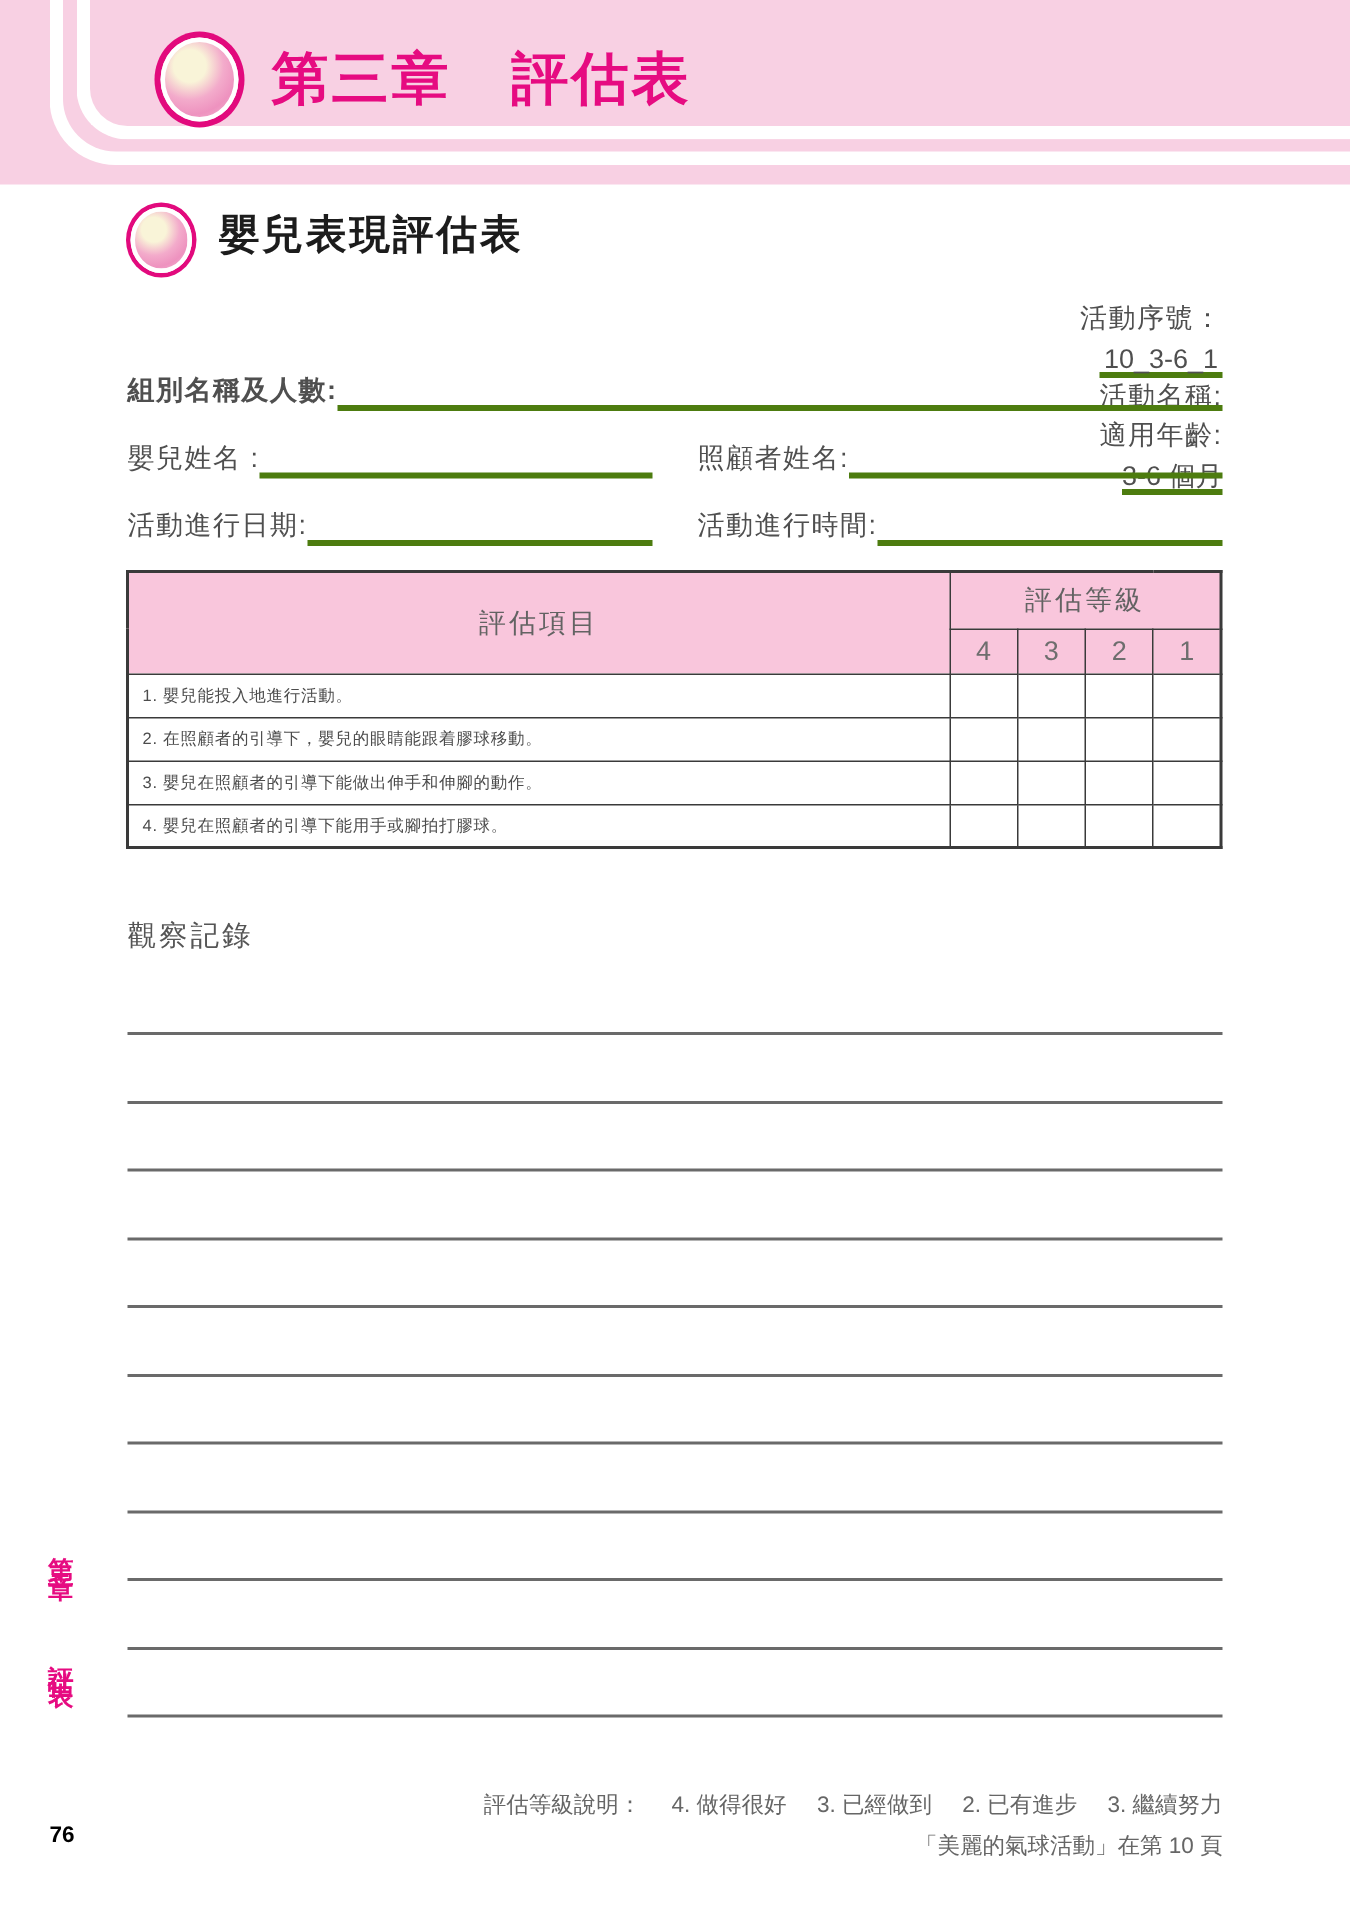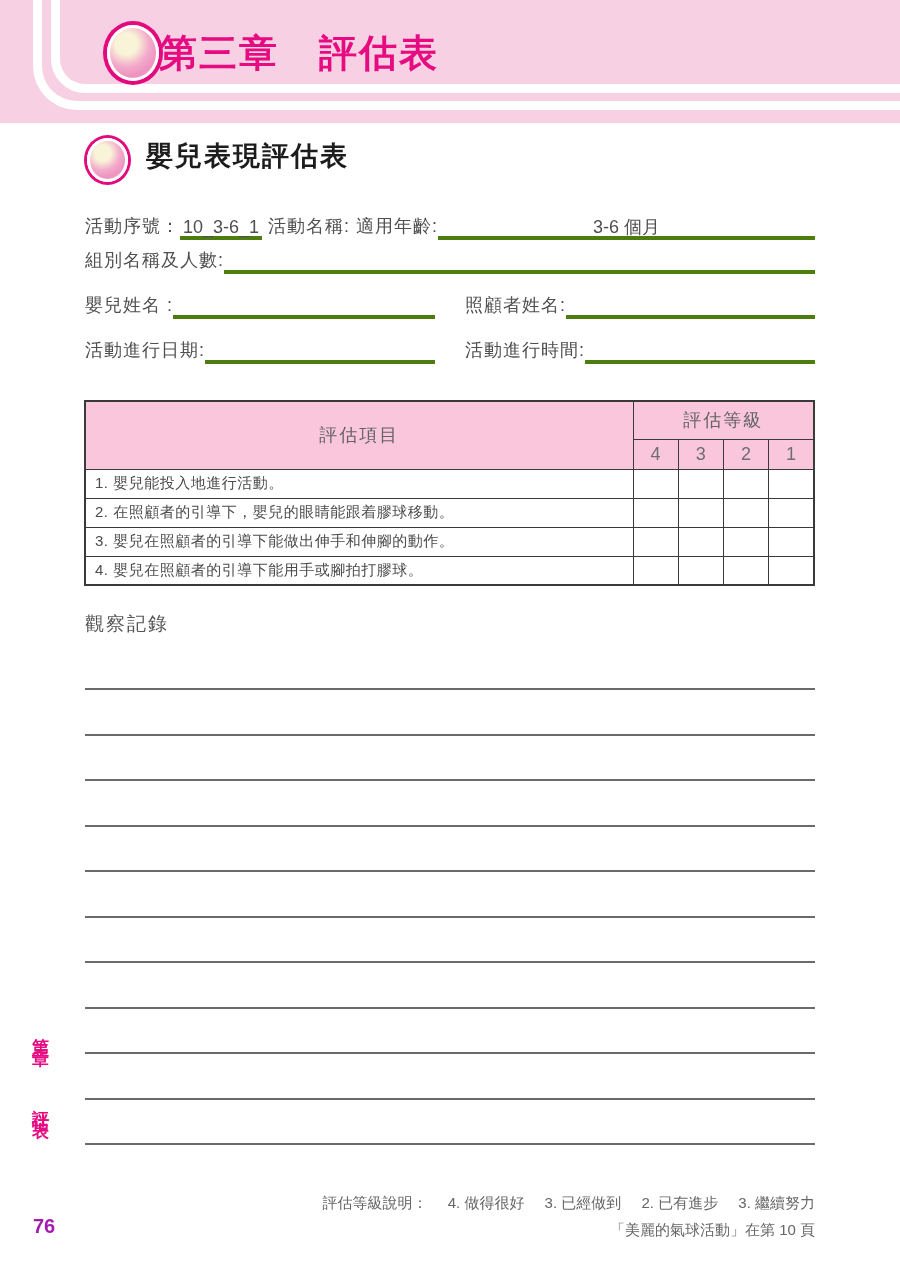--- a/index.html
+++ b/index.html
@@ -35,20 +35,21 @@
   .curve.inner {
     left: 51px; top: -45px;
     width: 900px; height: 138px;
     border-bottom-left-radius: 34px;
   }
   .chapter-row {
     position: absolute;
     left: 103px; top: 24px;
     display: flex;
     align-items: center;
+    gap: 22px;
   }
   .chapter-title {
     font-size: 38px;
     font-weight: bold;
     color: #e60b81;
     letter-spacing: 2px;
     line-height: 58px;
     white-space: nowrap;
   }
 
@@ -107,21 +108,21 @@
   .eval-table {
     position: absolute;
     left: 84px; top: 380px;
     width: 731px;
     border-collapse: collapse;
     table-layout: fixed;
   }
   .eval-table td {
     border: 1.5px solid #3a3a3a;
   }
-  .eval-table { border: 2.5px solid #3a3a3a; margin-top: 20px; }
+  .eval-table { border: 2.5px solid #3a3a3a; }
   td.item-header {
     width: 548px;
     background: #f9c6dc;
     text-align: center;
     vertical-align: middle;
     font-size: 18px;
     color: #636363;
     letter-spacing: 2px;
   }
   td.rating-header {
@@ -134,21 +135,21 @@
   }
   td.level-cell {
     background: #f9c6dc;
     text-align: center;
     height: 30px;
     font-size: 18px;
     color: #6e6e6e;
   }
   td.item-cell {
     height: 29px;
-    font-size: 15px;
+    font-size: 11px;
     color: #4c4c4c;
     padding-left: 9px;
     letter-spacing: 0.5px;
     background: #ffffff;
   }
   td.rating-cell { background: #ffffff; }
 
   
   .obs-label {
     position: absolute;
@@ -174,23 +175,23 @@
     font-size: 17px;
     font-weight: bold;
     color: #e60b81;
     letter-spacing: 6px;
   }
   .sidebar-chapter { top: 1024px; }
   .sidebar-section { top: 1096px; }
   .page-number {
     position: absolute;
     left: 33px; top: 1215px;
-    font-size: 20px;
+    font-size: 15px;
     font-weight: bold;
-    color: #a21caf;
+    color: #000000;
   }
 
   
   .footer-line {
     position: absolute;
     left: 85px;
     width: 730px;
     text-align: right;
     font-size: 15px;
     color: #666666;
@@ -211,31 +212,31 @@
     <span class="ball lg"></span>
     <span class="chapter-title">第三章　評估表</span>
   </div>
 </div>
 
 <div class="section-heading">
   <span class="ball sm"></span>
   <span class="section-title">嬰兒表現評估表</span>
 </div>
 
-<div class="form-row" style="top:212px;">
+<div class="form-row" style="top:200px;flex-direction:column;">
   <span class="form-label">活動序號：</span>
   <span class="fill" style="width:82px;">10_3-6_1</span>
   <span class="gap6"></span>
   <span class="form-label">活動名稱:</span>
   <span class="gap6"></span>
   <span class="form-label">適用年齡:</span>
   <span class="fill grow">3-6 個月</span>
 </div>
 
-<div class="form-row" style="top:246px;">
+<div class="form-row" style="top:246px;font-weight:bold;">
   <span class="form-label">組別名稱及人數:</span>
   <span class="fill grow"></span>
 </div>
 
 <div class="form-row" style="top:291px;">
   <span class="form-label">嬰兒姓名 :</span>
   <span class="fill" style="width:262px;"></span>
   <span class="gap30"></span>
   <span class="form-label">照顧者姓名:</span>
   <span class="fill grow"></span>

